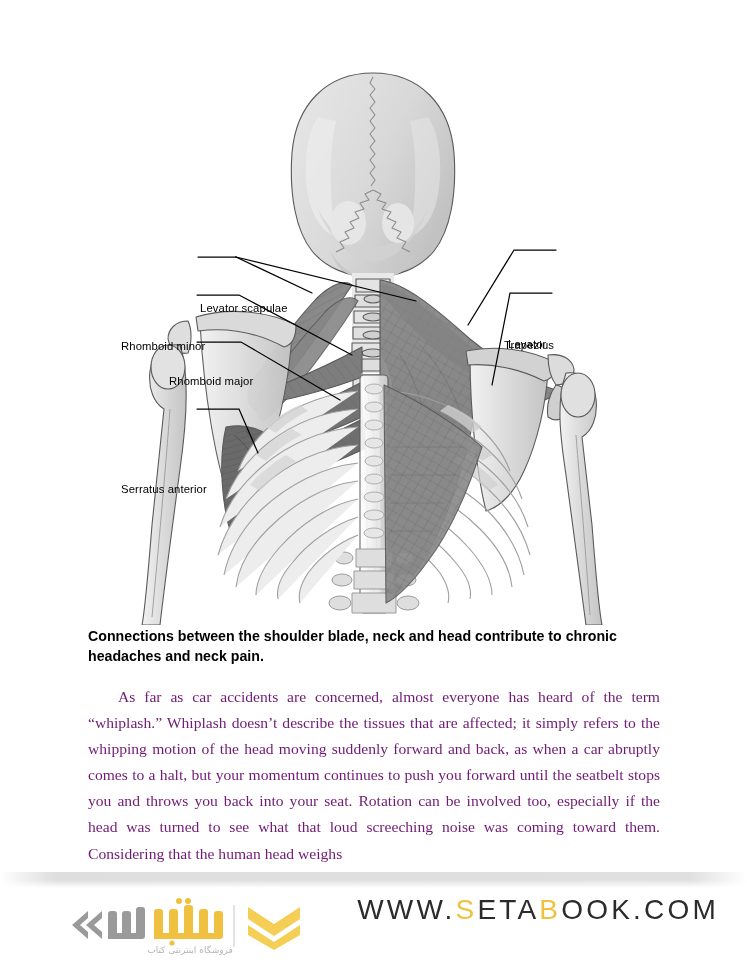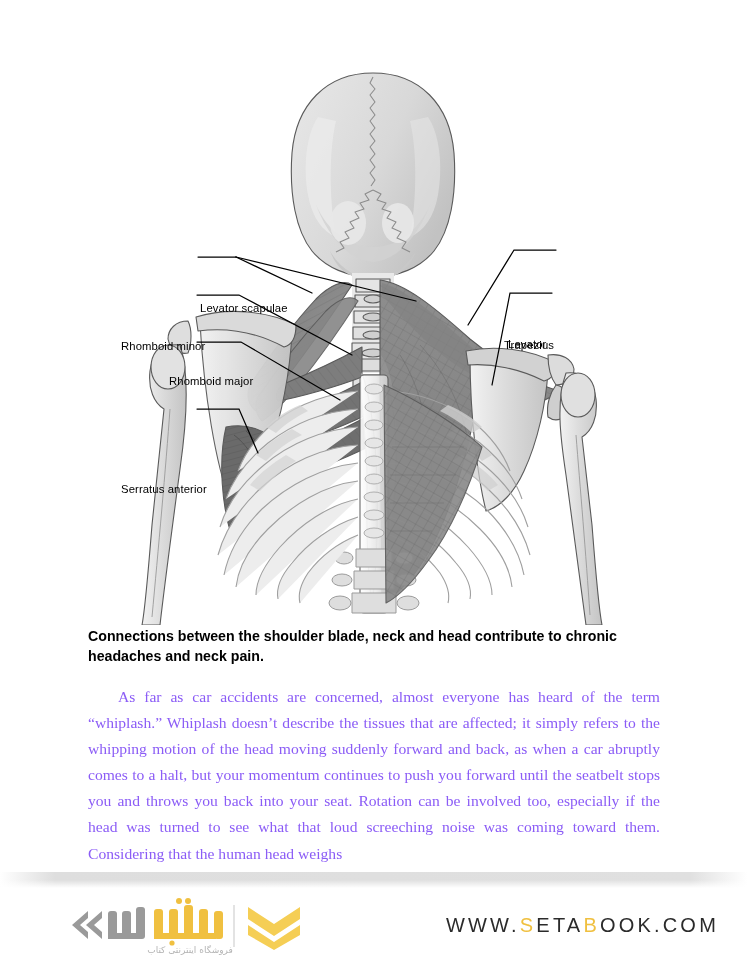--- a/index.html
+++ b/index.html
@@ -36,21 +36,21 @@
     line-height:19.5px;
     color:#000;
     text-align:left;
   }
   
   #bodytext{
     position:absolute;left:88px;top:684px;width:572px;
     font-family:"Liberation Serif", serif;
     font-size:15.6px;
     line-height:26.1px;
-    color:#8b5cf6;
+    color:#701a75;
     text-align:justify;
   }
   #bodytext .ind{display:inline-block;width:30px;}
   
   #divider{
     position:absolute;left:0;top:872px;width:747px;height:16px;
     background:linear-gradient(to right,
       rgba(255,255,255,1) 0px,
       rgba(222,222,222,1) 55px,
       rgba(224,224,224,1) 690px,
@@ -74,23 +74,23 @@
   }
   #fa-tagline{
     font-family:"DejaVu Sans", sans-serif;
     font-size:14.5px;
     color:#1a1a1a;
     direction:rtl;
     line-height:22px;
     white-space:nowrap;
   }
   #url{
-    margin-top:20px;
+    margin-top:0;
     font-family:"Liberation Sans", sans-serif;
-    font-size:20px;
+    font-size:28px;
     font-weight:400;
     letter-spacing:3.2px;
     color:#2b2b2b;
     white-space:nowrap;
   }
   #url .g{color:#F0C040;}
 </style>
 </head>
 <body>
 

